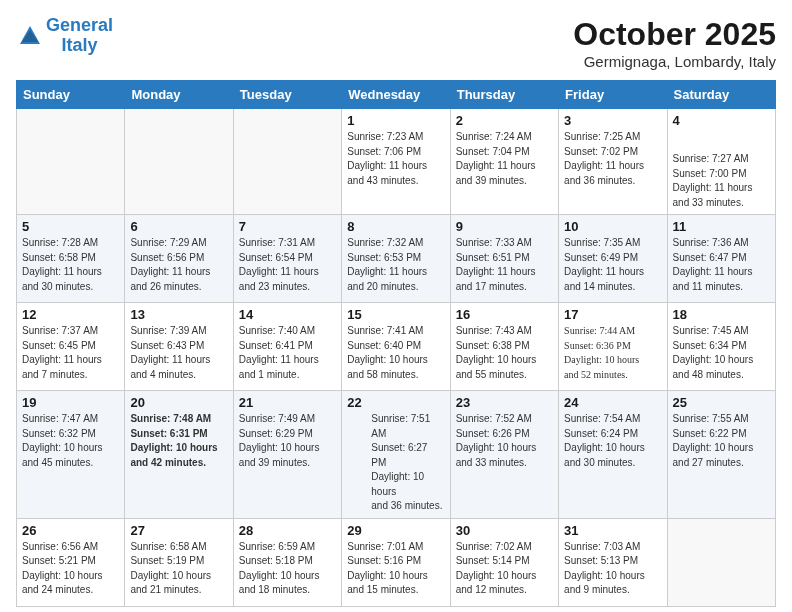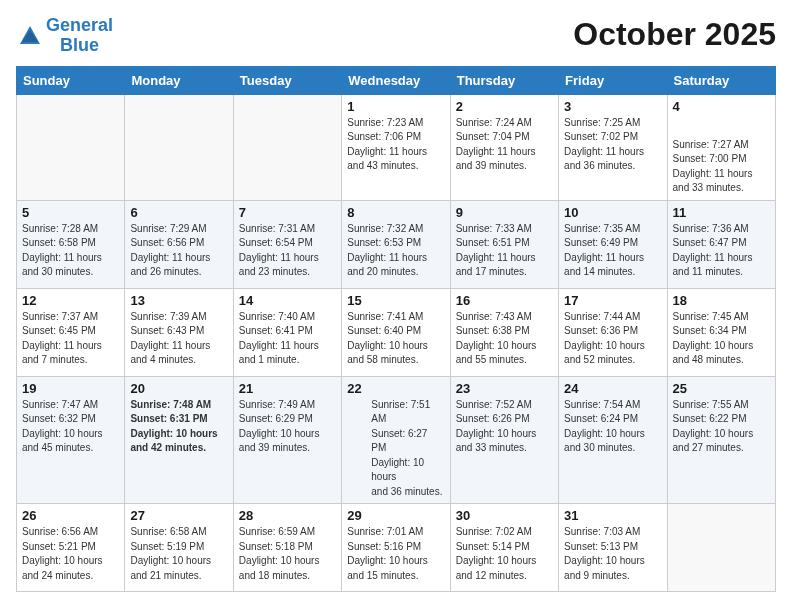--- a/index.html
+++ b/index.html
@@ -95,25 +95,26 @@
 <body>
 
 <div class="header">
   <div class="logo">
     <svg class="logo-icon" viewBox="0 0 28 28">
       <polygon points="14,4 24,22 4,22" fill="#2a7abf"></polygon>
       <polygon points="14,8 22,20 6,20" fill="#1a3a5c" opacity="0.4"></polygon>
     </svg>
     <div class="logo-text">
       <div><span>General</span></div>
-      <div style="color:#2a7abf;">Blue</div>
+      <div style="color:#2a7abf;">Italy</div>
     </div>
   </div>
   <div class="title-block">
     <div class="month-title">October 2025</div>
+    <div class="subtitle">Germignaga, Lombardy, Italy</div>
   </div>
 </div>
 
 <table>
   <thead>
     <tr id="weekday-header">
         <th>Sunday</th>
         <th>Monday</th>
         <th>Tuesday</th>
         <th>Wednesday</th>
@@ -238,21 +239,21 @@
         </td>
         <td>
           <div class="day-num">16</div>
           <div class="day-info" style="white-space: pre-line;">Sunrise: 7:43 AM
 Sunset: 6:38 PM
 Daylight: 10 hours
 and 55 minutes.</div>
         </td>
         <td>
           <div class="day-num">17</div>
-          <div class="day-info" style="white-space: pre-line;">Sunrise: 7:44 AM
+          <div class="day-info" style="white-space: pre-line; font-family: Liberation Serif, serif;">Sunrise: 7:44 AM
 Sunset: 6:36 PM
 Daylight: 10 hours
 and 52 minutes.</div>
         </td>
         <td>
           <div class="day-num">18</div>
           <div class="day-info" style="white-space: pre-line;">Sunrise: 7:45 AM
 Sunset: 6:34 PM
 Daylight: 10 hours
 and 48 minutes.</div>

